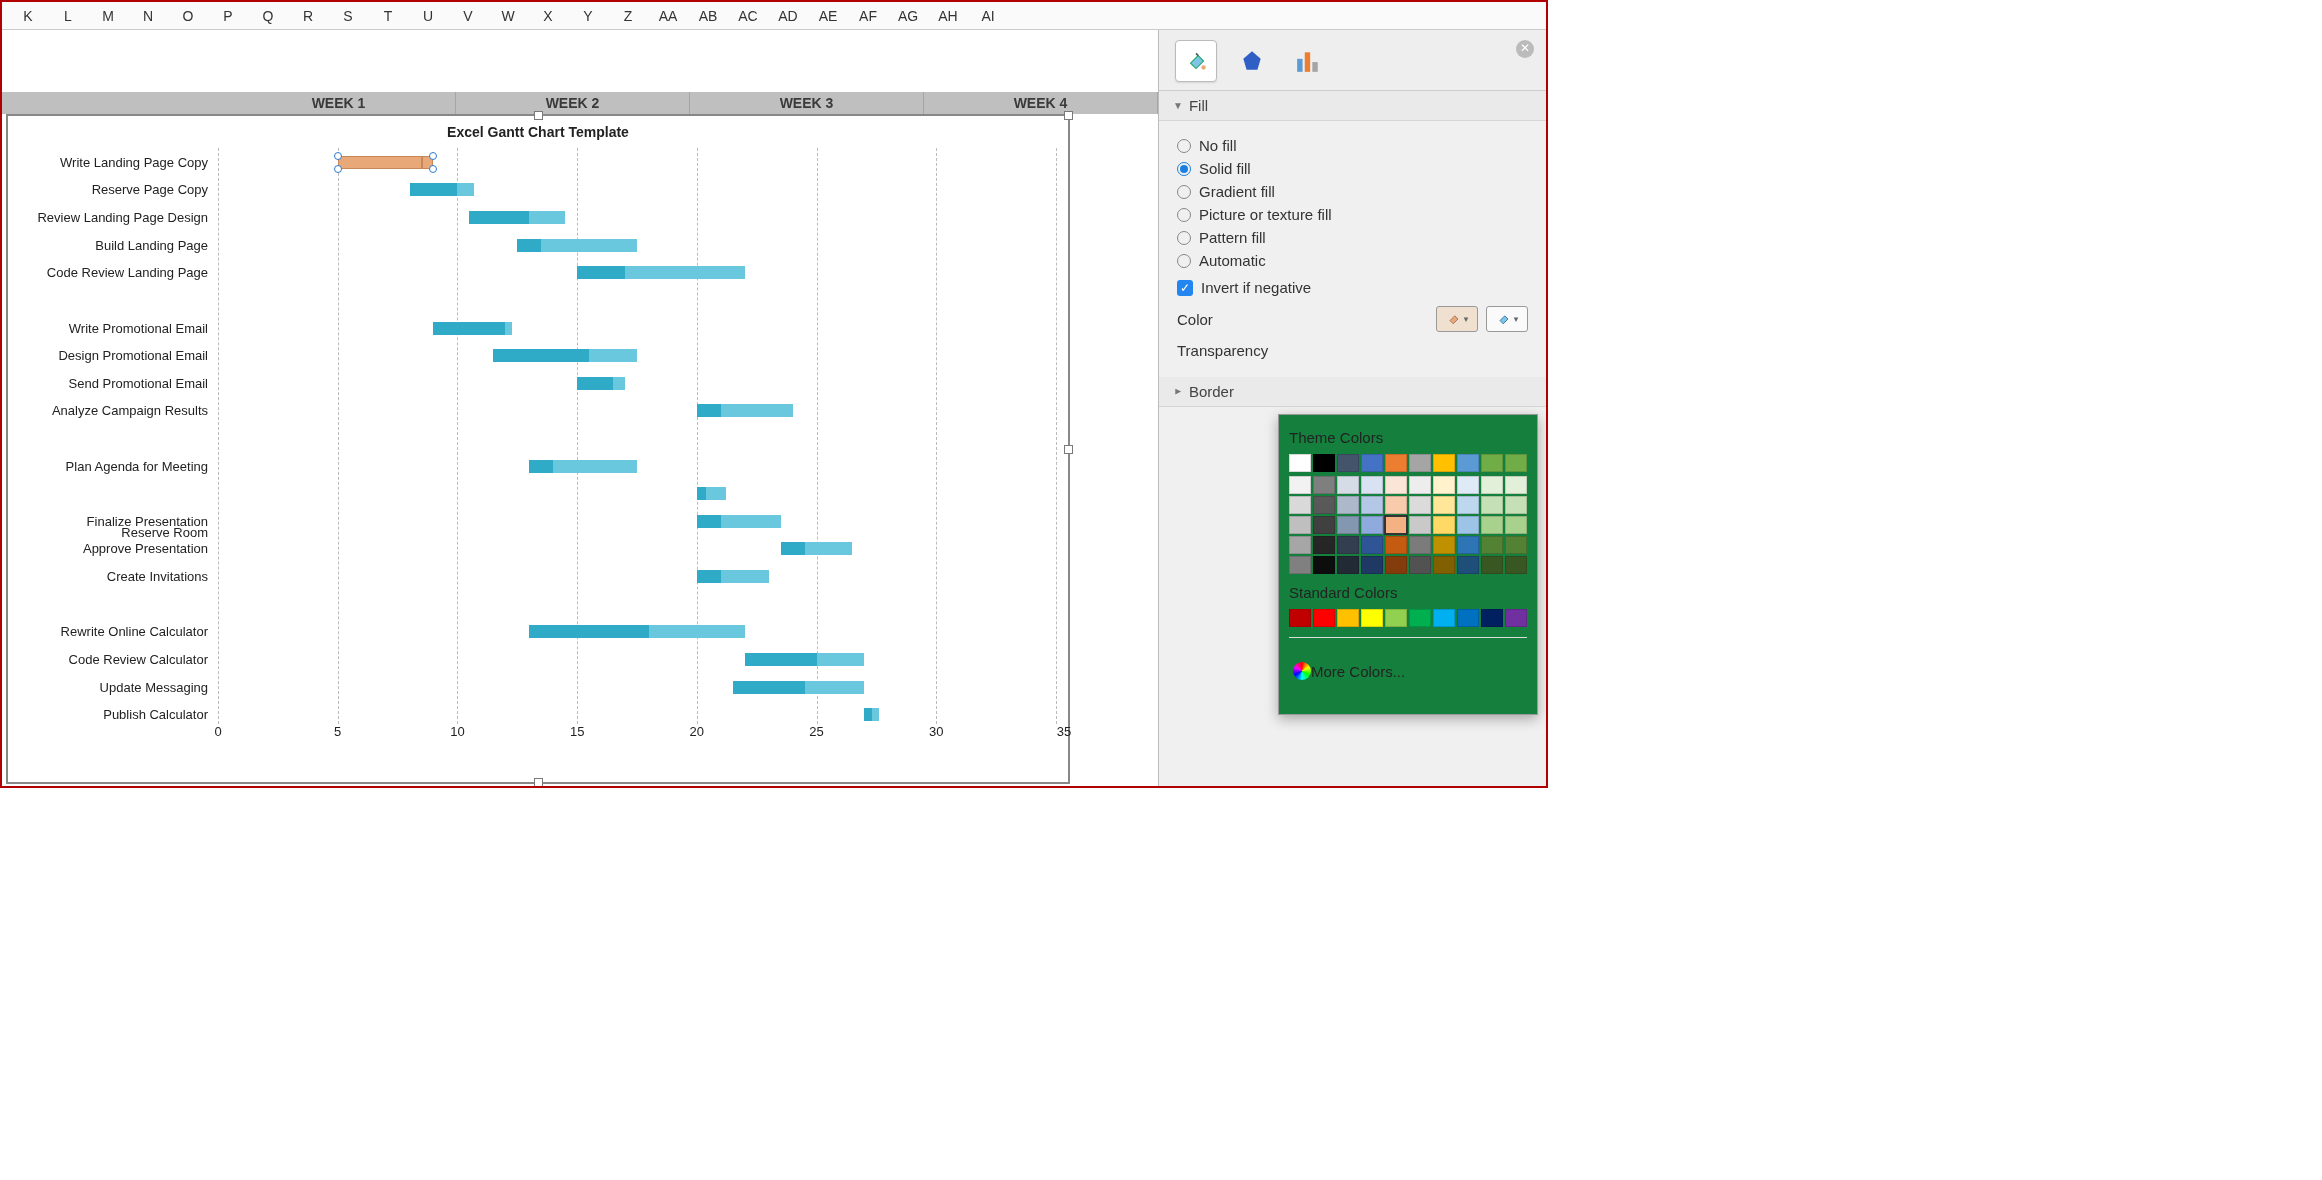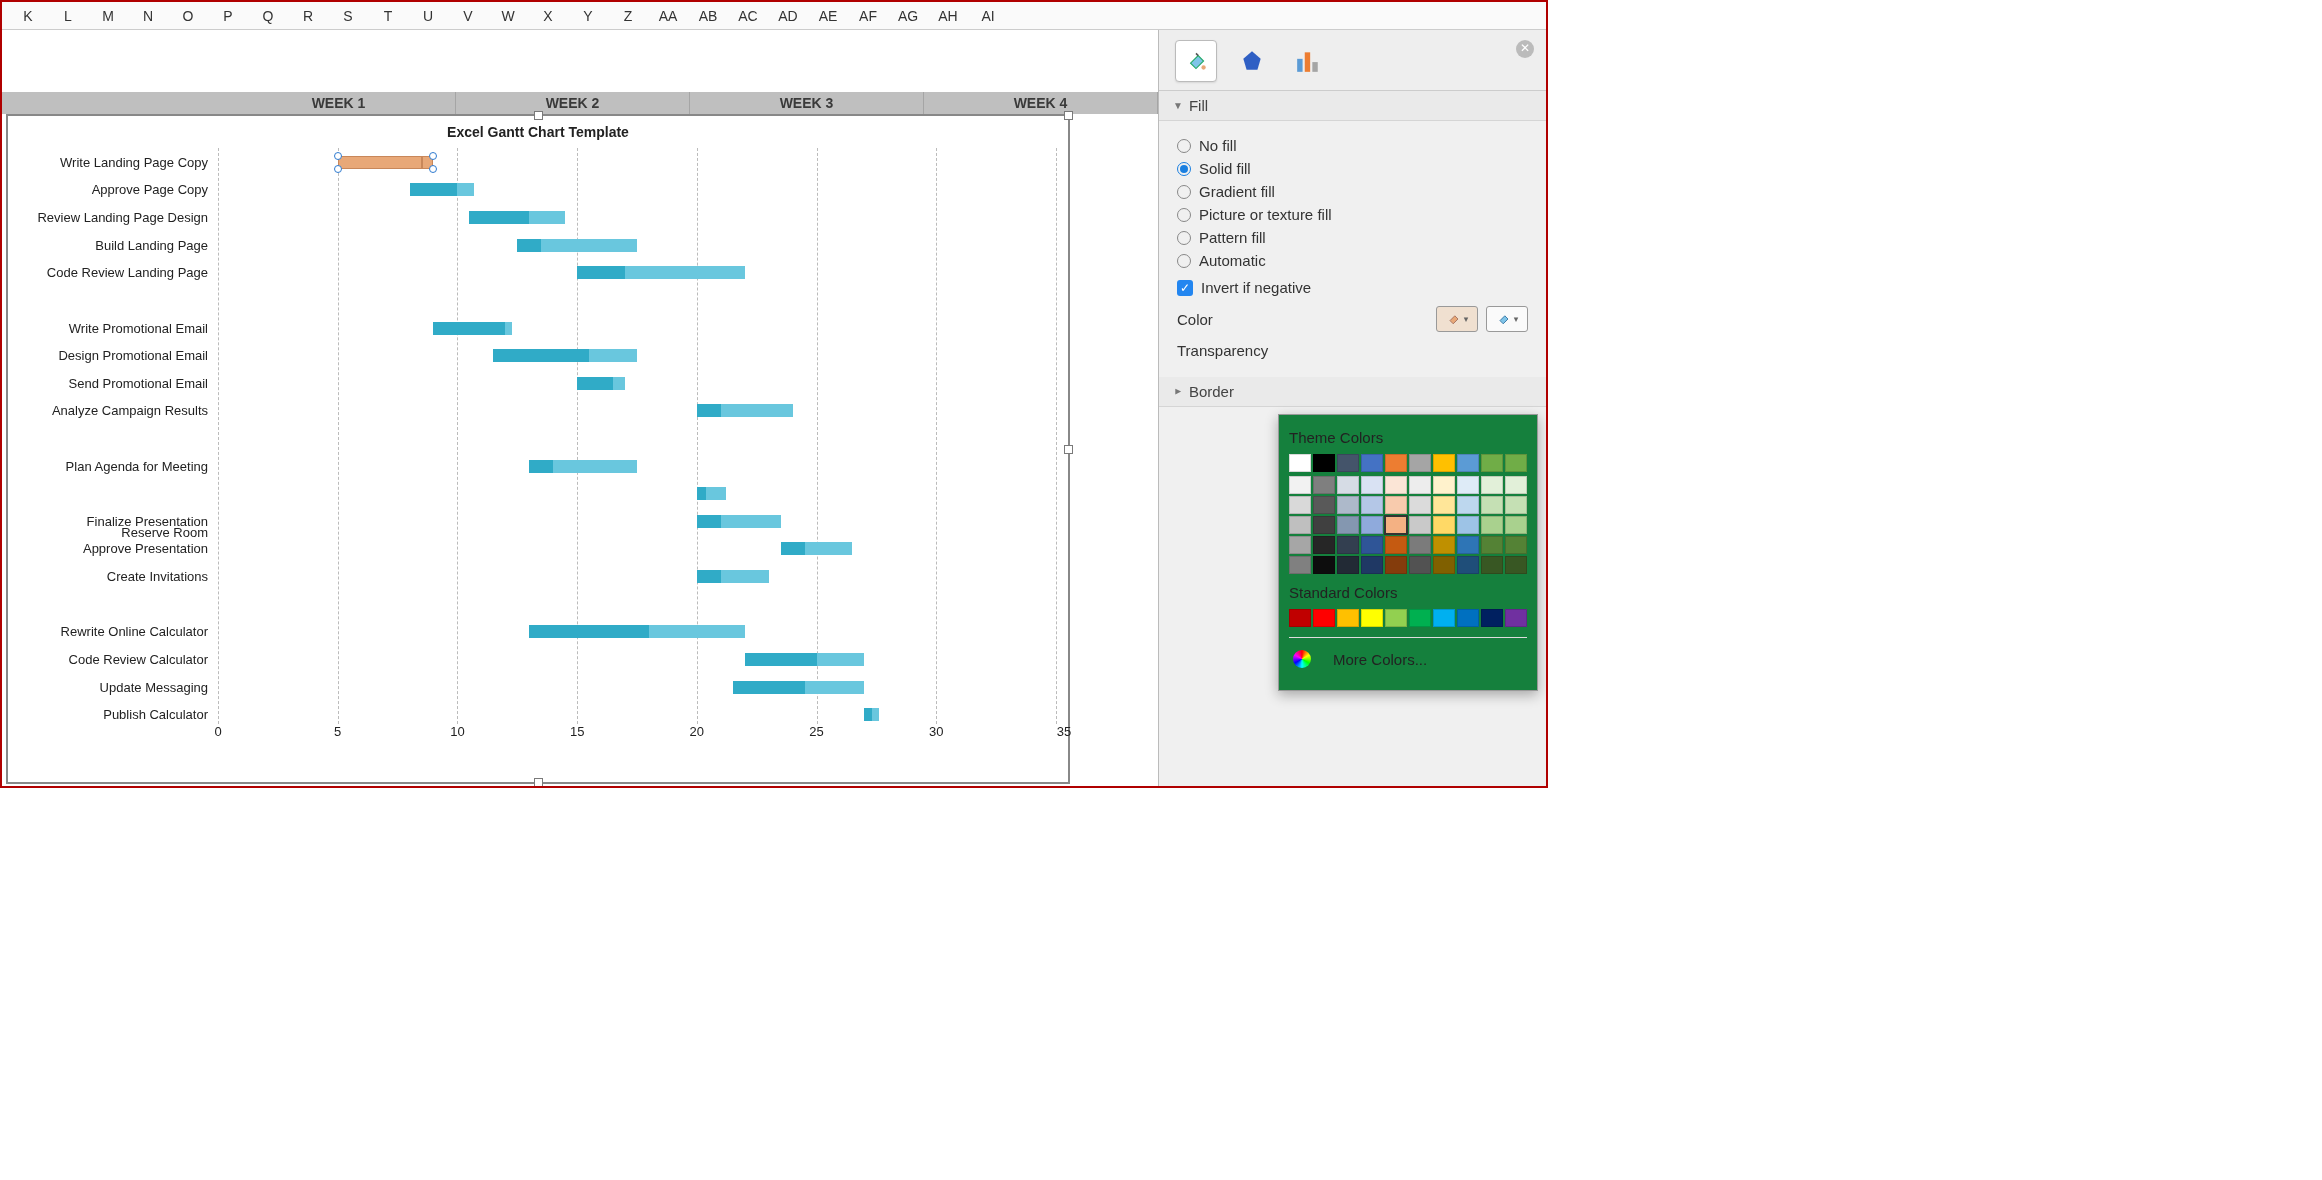--- a/index.html
+++ b/index.html
@@ -63,21 +63,21 @@
 .color-btns { display: flex; gap: 8px; }
 .color-btn { width: 42px; height: 26px; border: 1px solid #999; border-radius: 3px; background: #fafafa; display: flex; align-items: center; justify-content: center; gap: 2px; cursor: pointer; }
 
 
 .color-popup { position: absolute; top: 384px; right: 8px; width: 260px; background: #15803d; border: 1px solid #999; box-shadow: 0 4px 12px rgba(0,0,0,.3); padding: 10px; z-index: 50; }
 .popup-label { font-size: 15px; color: #222; margin: 4px 0 8px; }
 .swatch-grid { display: grid; grid-template-columns: repeat(10, 1fr); gap: 2px; margin-bottom: 10px; }
 .swatch { height: 18px; border: 1px solid rgba(0,0,0,0.15); cursor: pointer; position: relative; }
 .swatch.sel { outline: 2px solid #333; outline-offset: -1px; z-index: 1; }
 .std-grid { display: grid; grid-template-columns: repeat(10, 1fr); gap: 2px; margin-bottom: 10px; }
-.more-row { display: flex; align-items: center; gap: 22px; padding: 12px 4px; border-top: 1px solid #ddd; cursor: pointer; font-size: 15px; color: #222; }
+.more-row { display: flex; align-items: center; gap: 0; padding: 24px 4px; border-top: 1px solid #ddd; cursor: pointer; font-size: 15px; color: #222; }
 .color-wheel { width: 18px; height: 18px; border-radius: 50%; background: conic-gradient(red, yellow, lime, cyan, blue, magenta, red); }
 </style>
 </head>
 <body>
 
 <div class="col-header">
     <div class="col">K</div>
     <div class="col">L</div>
     <div class="col">M</div>
     <div class="col">N</div>
@@ -112,21 +112,21 @@
     <div class="wk">WEEK 1</div>
         <div class="wk">WEEK 2</div>
         <div class="wk">WEEK 3</div>
         <div class="wk">WEEK 4</div>
       </div>
 
     <div class="chart-container">
       <div class="chart-title">Excel Gantt Chart Template</div>
       <div class="y-labels">
           <div class="y-label" style="top: 13.8095px;">Write Landing Page Copy</div>
-          <div class="y-label" style="top: 41.4286px;">Approve Page Copy</div>
+          <div class="y-label" style="top: 41.4286px;">Reserve Page Copy</div>
           <div class="y-label" style="top: 69.0476px;">Review Landing Page Design</div>
           <div class="y-label" style="top: 96.6667px;">Build Landing Page</div>
           <div class="y-label" style="top: 124.286px;">Code Review Landing Page</div>
           <div class="y-label" style="top: 151.905px;"></div>
           <div class="y-label" style="top: 179.524px;">Write Promotional Email</div>
           <div class="y-label" style="top: 207.143px;">Design Promotional Email</div>
           <div class="y-label" style="top: 234.762px;">Send Promotional Email</div>
           <div class="y-label" style="top: 262.381px;">Analyze Campaign Results</div>
           <div class="y-label" style="top: 290px;"></div>
           <div class="y-label" style="top: 317.619px;">Plan Agenda for Meeting</div>

